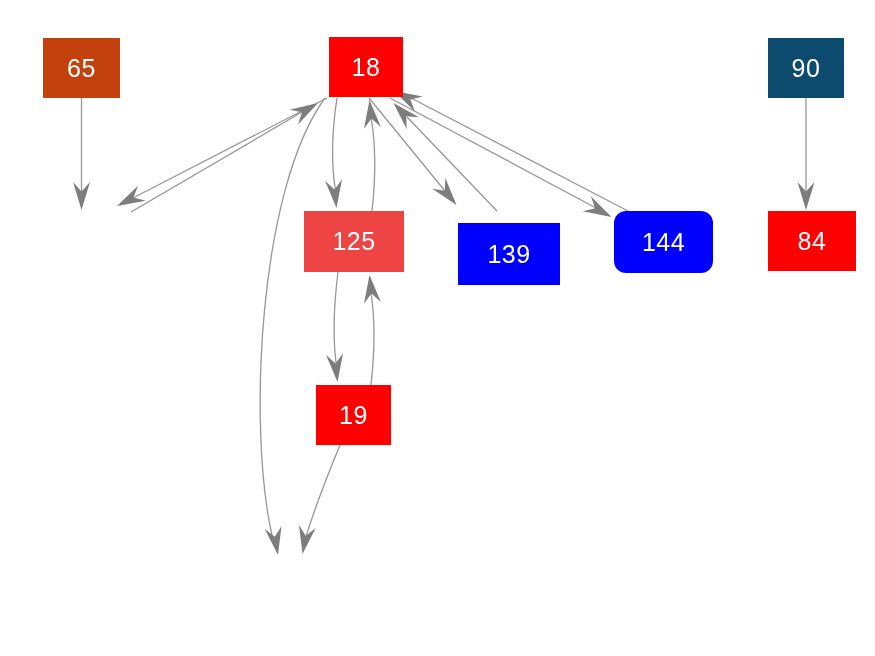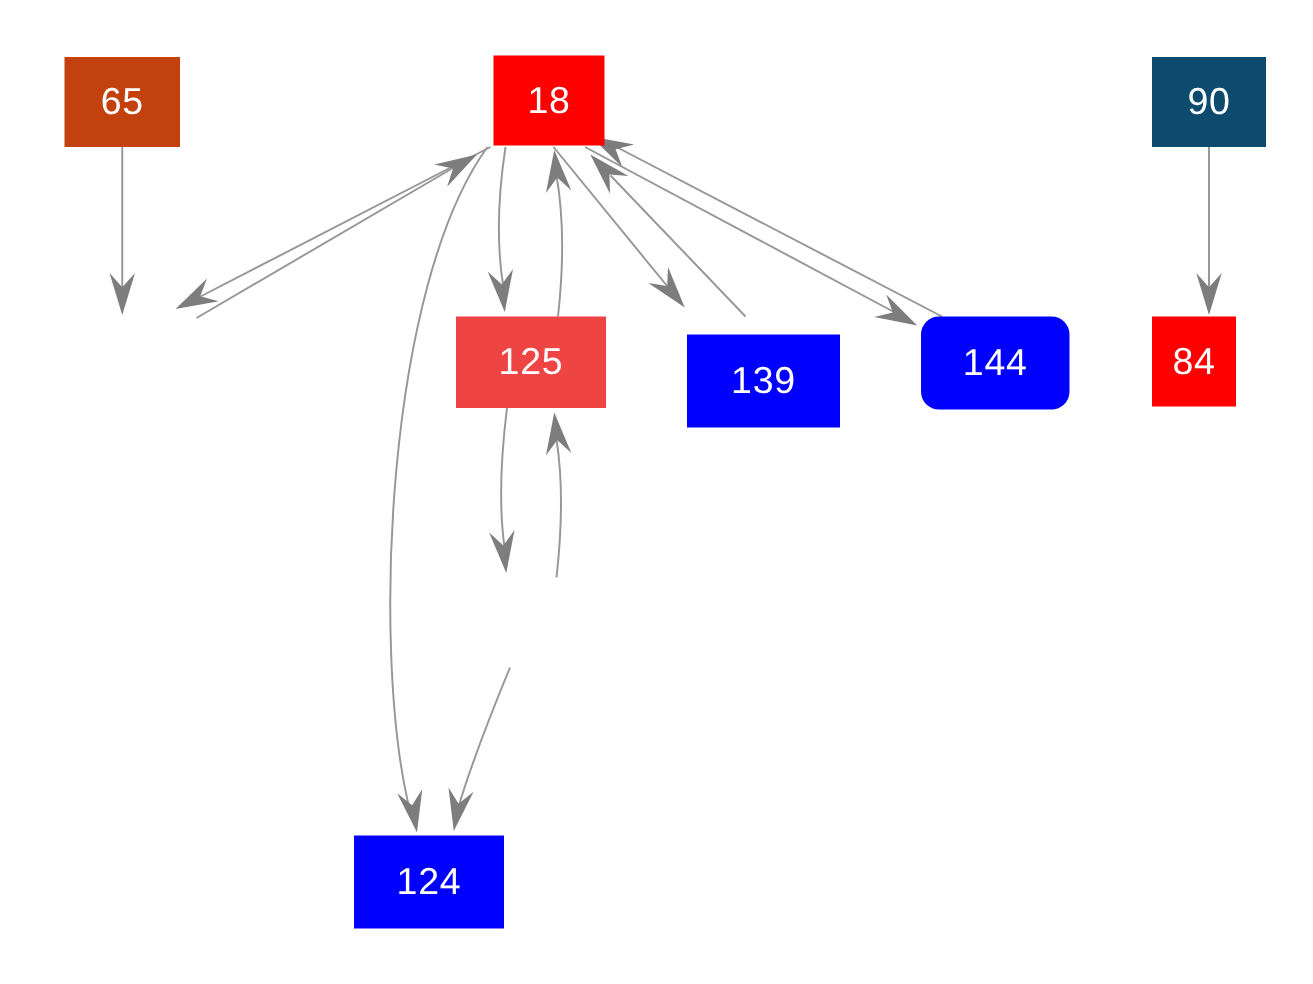--- a/index.html
+++ b/index.html
@@ -86,19 +86,19 @@
     </div>
     <div class="graph-node" style="left: 304px; top: 211px; width: 100px; height: 61px; background: #ef4444;">
       <span class="node-label">125</span>
     </div>
     <div class="graph-node" style="left: 458px; top: 211px; width: 102px; height: 62px; background: rgb(0, 0, 255); margin-top: 12px;">
       <span class="node-label">139</span>
     </div>
     <div class="graph-node" style="left: 614px; top: 211px; width: 99px; height: 62px; background: rgb(0, 0, 255); border-radius: 12px;">
       <span class="node-label">144</span>
     </div>
-    <div class="graph-node" style="left: 768px; top: 211px; width: 56px; height: 60px; background: rgb(255, 0, 0);">
+    <div class="graph-node" style="left: 768px; top: 211px; width: 88px; height: 60px; background: rgb(255, 0, 0);">
       <span class="node-label">84</span>
     </div>
-    <div class="graph-node" style="left: 236px; top: 557px; width: 100px; height: 62px; background: rgb(0, 0, 255);">
-      <span class="node-label">124</span>
+    <div class="graph-node" style="left: 316px; top: 385px; width: 75px; height: 60px; background: rgb(255, 0, 0);">
+      <span class="node-label">19</span>
     </div>
   </div>
 
 </body></html>

